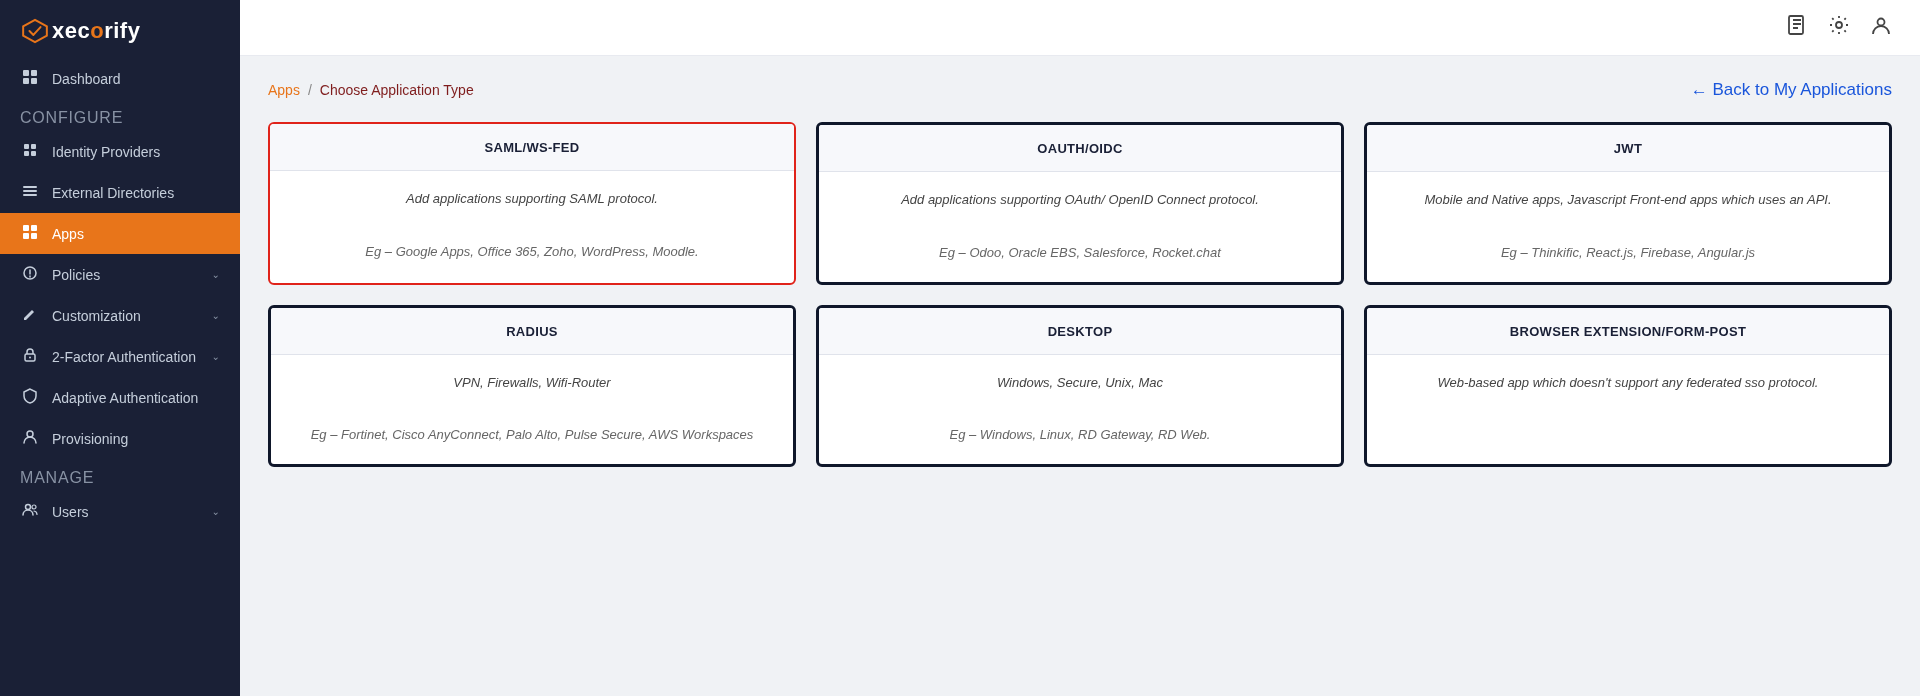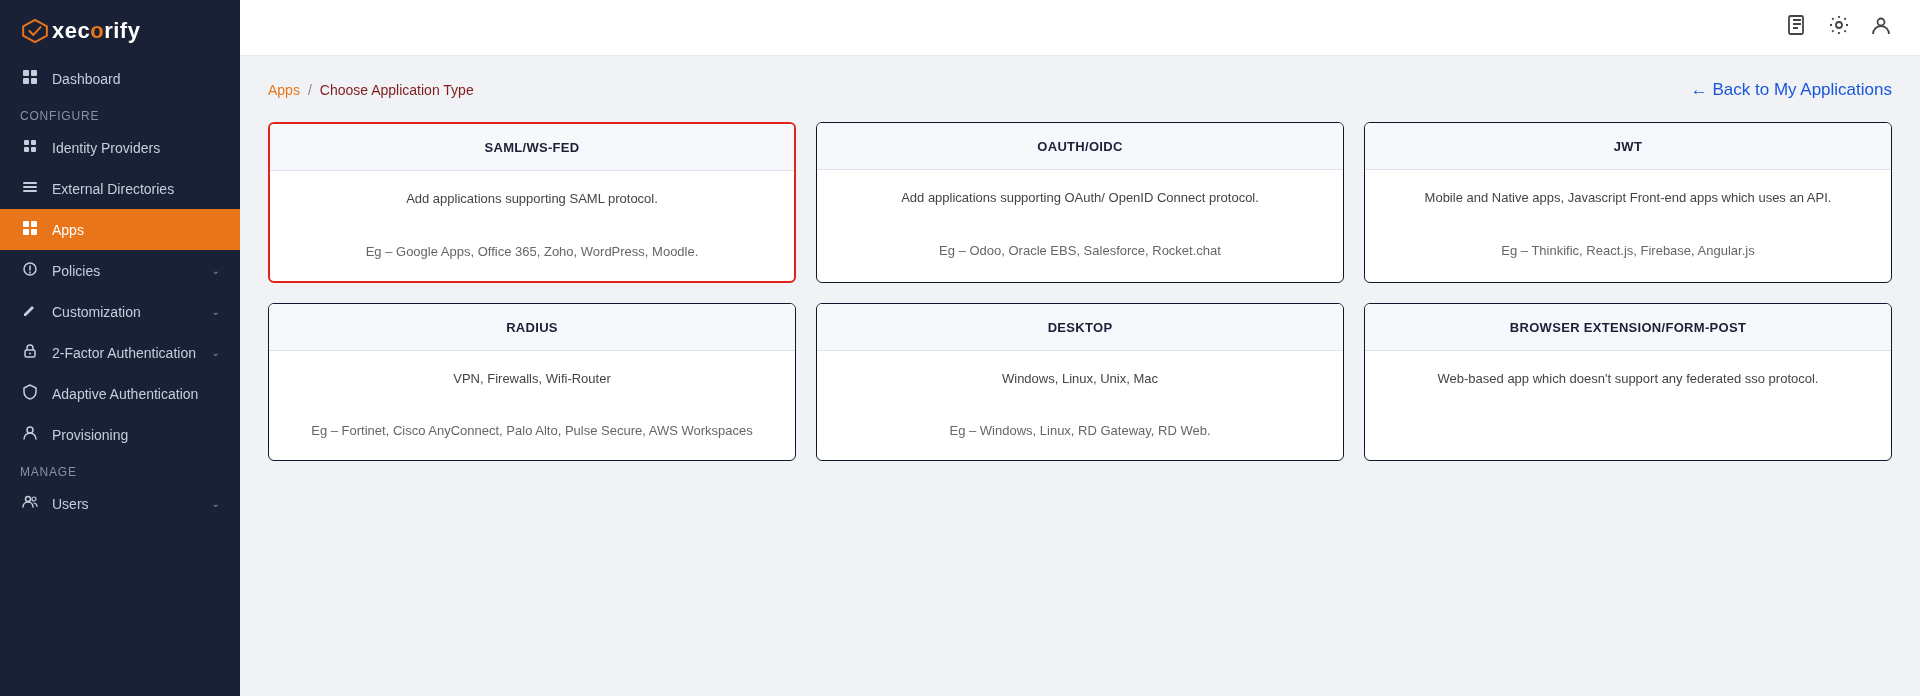--- a/index.html
+++ b/index.html
@@ -27,21 +27,21 @@
       color: #fff;
       letter-spacing: 0.5px;
     }
     .logo-icon {
       display: inline-block;
       width: 30px;
       height: 26px;
       margin-right: 2px;
     }
     .section-label {
-      font-size: 12px;
+      font-size: 16px;
       text-transform: uppercase;
       color: #8892a4;
       padding: 10px 20px 4px 20px;
       letter-spacing: 0.8px;
     }
     .nav-item {
       display: flex;
       align-items: center;
       padding: 11px 20px;
       color: #c5cedb;
@@ -134,21 +134,21 @@
 
     
     .cards-grid {
       display: grid;
       grid-template-columns: repeat(3, 1fr);
       gap: 20px;
       text-align: center;
     }
     .card {
       background: #fff;
-      border: 1px solid #0f172a;
+      border: 3px solid #0f172a;
       border-radius: 6px;
       overflow: hidden;
       cursor: pointer;
       transition: box-shadow 0.15s;
     }
     .card.selected {
       border: 2px solid #e0231a;
     }
     .card-header {
       background: #f7f8fb;
@@ -163,20 +163,21 @@
       font-weight: 700;
       color: #1a2036;
       letter-spacing: 0.3px;
       text-transform: uppercase;
     }
     .card-body {
       padding: 18px 18px;
       font-size: 13px;
       color: #555;
       line-height: 1.6;
+      font-style: italic;
     }
     .card-desc {
       margin-bottom: 14px;
       color: #444;
     }
     .card-eg {
       color: #666;
       margin-top: 32px;
     }
   </style>
@@ -385,21 +386,21 @@
           <div class="card-desc">VPN, Firewalls, Wifi-Router</div>
           <div class="card-eg">Eg – Fortinet, Cisco AnyConnect, Palo Alto, Pulse Secure, AWS Workspaces</div>
         </div>
       </div>
 
       <div class="card">
         <div class="card-header">
           <span class="card-title">DESKTOP</span>
         </div>
         <div class="card-body">
-          <div class="card-desc">Windows, Linux, Unix, Mac</div>
+          <div class="card-desc">Windows, Secure, Unix, Mac</div>
           <div class="card-eg">Eg – Windows, Linux, RD Gateway, RD Web.</div>
         </div>
       </div>
 
       <div class="card">
         <div class="card-header">
           <span class="card-title">BROWSER EXTENSION/FORM-POST</span>
         </div>
         <div class="card-body">
           <div class="card-desc">Web-based app which doesn't support any federated sso protocol.</div>

